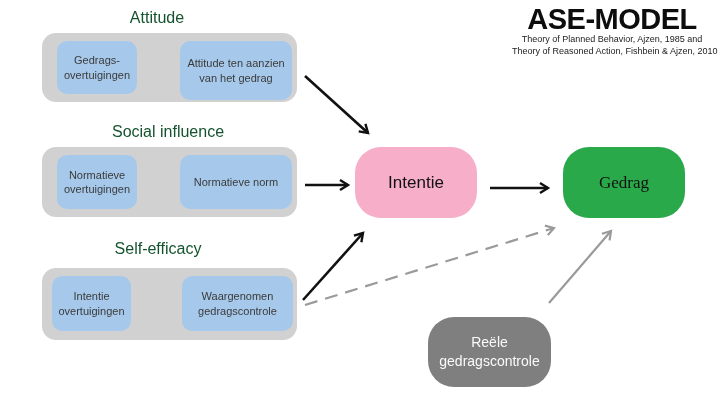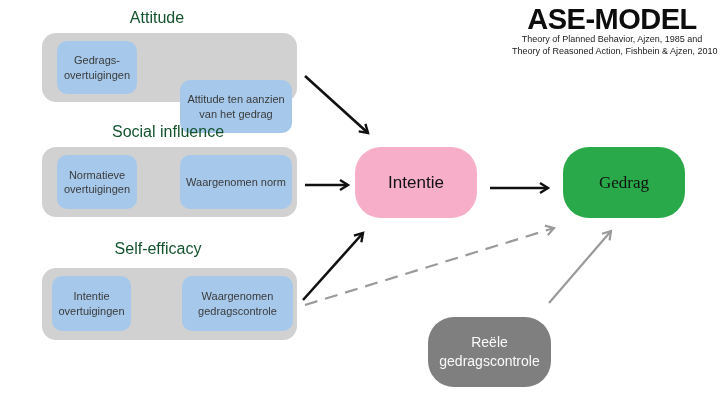--- a/index.html
+++ b/index.html
@@ -42,28 +42,28 @@
   <div class="abs title-block">
     <div class="title-main">ASE-MODEL</div>
     <div class="title-sub">Theory of Planned Behavior, Ajzen, 1985 and</div>
     <div class="title-sub">Theory of Reasoned Action, Fishbein &amp; Ajzen, 2010</div>
   </div>
 
   <div class="abs group-heading" style="left:57px;top:9px;">Attitude</div>
   <div class="abs group-box" style="left:42px;top:33px;width:255px;height:69px;"></div>
   <div class="abs blue-box" style="left:57px;top:41px;width:80px;height:53px;">Gedrags-
 overtuigingen</div>
-  <div class="abs blue-box" style="left:180px;top:41px;width:112px;height:53px;margin-top:39px;">Attitude ten aanzien
+  <div class="abs blue-box" style="left:180px;top:41px;width:112px;height:59px;">Attitude ten aanzien
 van het gedrag</div>
 
   <div class="abs group-heading" style="left:68px;top:123px;">Social influence</div>
   <div class="abs group-box" style="left:42px;top:147px;width:255px;height:70px;"></div>
   <div class="abs blue-box" style="left:57px;top:155px;width:80px;height:54px;">Normatieve
 overtuigingen</div>
-  <div class="abs blue-box" style="left:180px;top:155px;width:112px;height:54px;">Waargenomen norm</div>
+  <div class="abs blue-box" style="left:180px;top:155px;width:112px;height:54px;">Normatieve norm</div>
 
   <div class="abs group-heading" style="left:58px;top:240px;">Self-efficacy</div>
   <div class="abs group-box" style="left:42px;top:268px;width:255px;height:72px;"></div>
   <div class="abs blue-box" style="left:52px;top:276px;width:79px;height:55px;">Intentie
 overtuigingen</div>
   <div class="abs blue-box" style="left:182px;top:276px;width:111px;height:55px;">Waargenomen
 gedragscontrole</div>
 
   <div class="abs big-node node-intentie" style="left:355px;top:147px;width:122px;height:71px;">Intentie</div>
   <div class="abs big-node node-gedrag" style="left:563px;top:147px;width:122px;height:71px;font-family:Liberation Serif, serif;">Gedrag</div>

